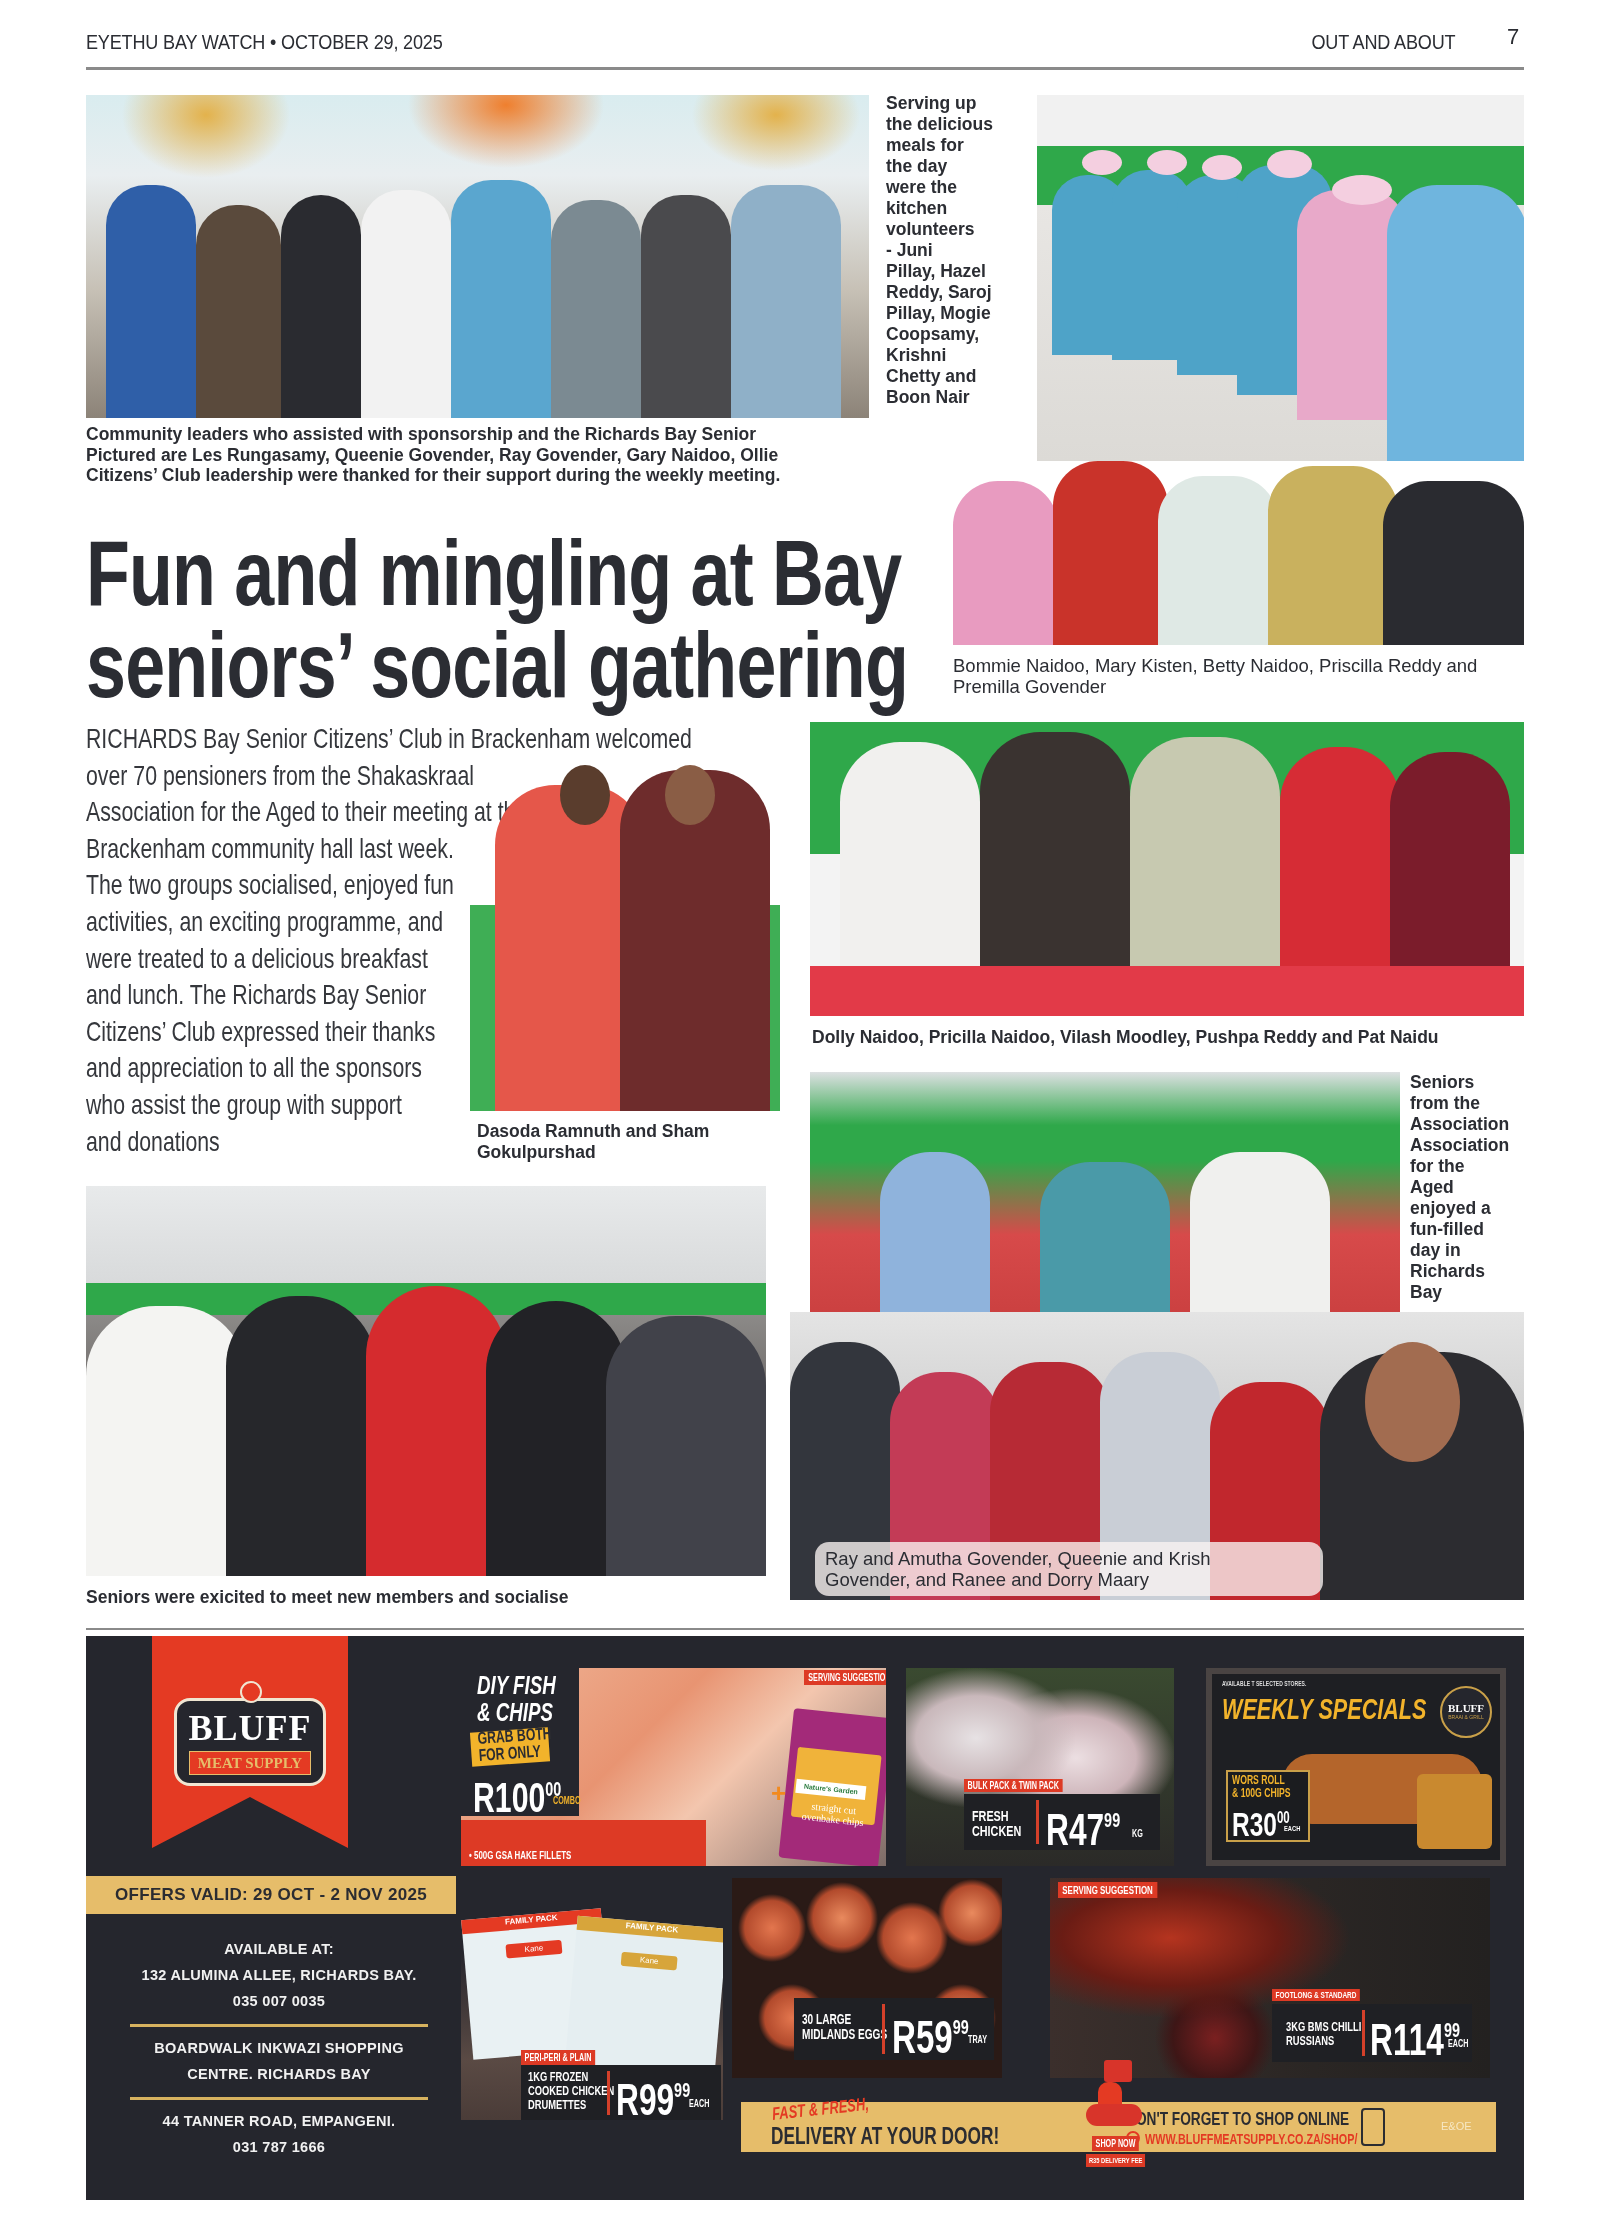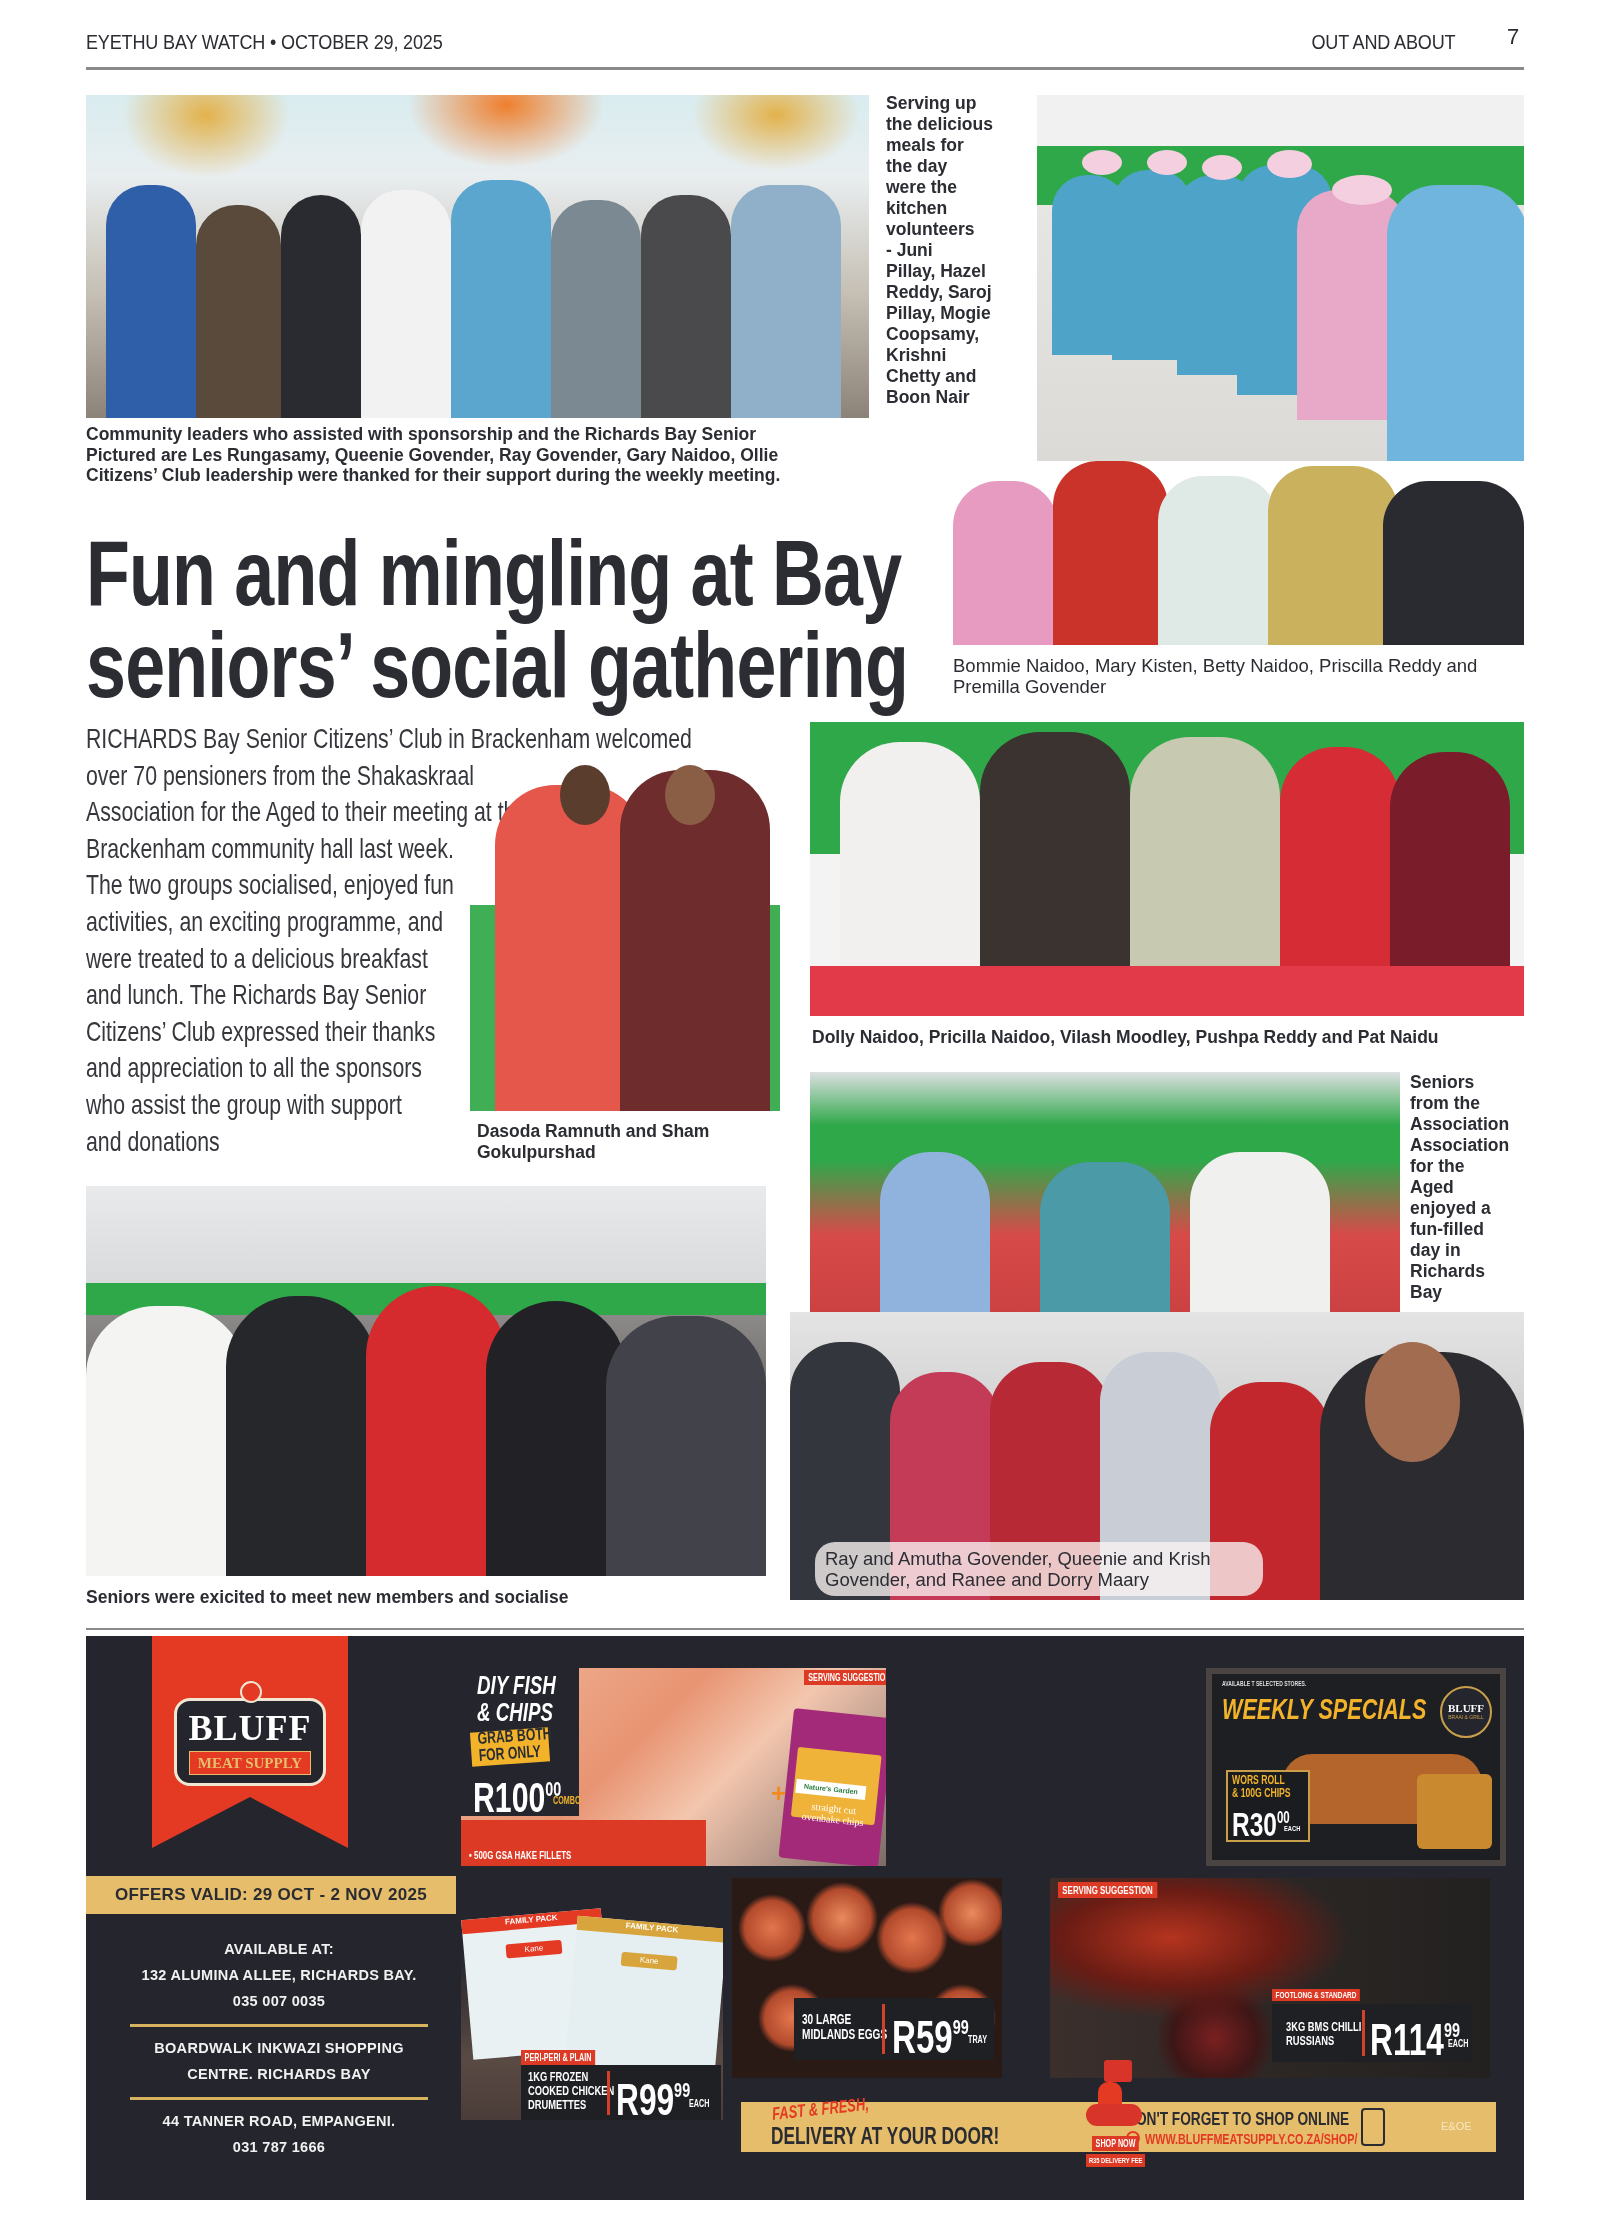--- a/index.html
+++ b/index.html
@@ -177,21 +177,21 @@
 <div class="abs photo" style="left:790px;top:1312px;width:734px;height:288px;background:#cfcfcf;">
   <div class="scene" style="background:linear-gradient(180deg,#e4e4e4 0%,#d0d0d0 40%,#c83434 100%);"></div>
   <div style="position:absolute;left:0;top:30px;width:110px;height:258px;background:#33363d;border-radius:50px 50px 0 0;"></div>
   <div style="position:absolute;left:100px;top:60px;width:110px;height:228px;background:#c33b56;border-radius:50px 50px 0 0;"></div>
   <div style="position:absolute;left:200px;top:50px;width:120px;height:238px;background:#b72a35;border-radius:50px 50px 0 0;"></div>
   <div style="position:absolute;left:310px;top:40px;width:120px;height:248px;background:#c9ced6;border-radius:50px 50px 0 0;"></div>
   <div style="position:absolute;left:420px;top:70px;width:120px;height:218px;background:#c1272d;border-radius:50px 50px 0 0;"></div>
   <div style="position:absolute;left:530px;top:40px;width:204px;height:248px;background:#2c2c30;border-radius:80px 80px 0 0;"></div>
   <div style="position:absolute;left:575px;top:30px;width:95px;height:120px;background:#a26c50;border-radius:50%;"></div>
 </div>
-<div class="abs cap" style="left:815px;top:1542px;width:448px;padding:6px 10px;background:rgba(250,244,242,0.78);border-radius:20px;font-size:18.5px;line-height:21px;">
+<div class="abs cap" style="left:815px;top:1542px;width:508px;padding:6px 10px;background:rgba(250,244,242,0.78);border-radius:14px;font-size:18.5px;line-height:21px;">
   <div>Ray and Amutha Govender, Queenie and Krish</div>
   <div>Govender, and Ranee and Dorry Maary</div>
 </div>
 
 <div class="abs photo" style="left:86px;top:1186px;width:680px;height:390px;">
   <div class="scene" style="background:linear-gradient(180deg,#e8eaeb 0%,#d8dadb 25%,#2fa84a 25%,#2fa84a 33%,#8c8a88 33%,#5a5554 70%,#d8d4cf 100%);"></div>
   <div style="position:absolute;left:0;top:120px;width:160px;height:270px;background:#f4f4f2;border-radius:70px 70px 0 0;"></div>
   <div style="position:absolute;left:140px;top:110px;width:150px;height:280px;background:#26272b;border-radius:70px 70px 0 0;"></div>
   <div style="position:absolute;left:280px;top:100px;width:140px;height:290px;background:#d52b2e;border-radius:70px 70px 0 0;"></div>
   <div style="position:absolute;left:400px;top:115px;width:140px;height:275px;background:#222226;border-radius:70px 70px 0 0;"></div>
@@ -252,20 +252,31 @@
       <div style="margin:38px 8px 0;height:70px;background:#f0b33a;border-radius:3px;"></div>
       <div style="position:absolute;left:10px;top:70px;width:70px;height:14px;background:#fff;font-size:7px;color:#2a7b3e;text-align:center;line-height:14px;font-weight:700;">Nature's Garden</div>
       <div style="position:absolute;left:10px;top:90px;width:80px;font-family:'Liberation Serif',serif;font-size:10px;color:#fff;text-align:center;line-height:11px;">
           <div>straight cut</div>
           <div>ovenbake chips</div>
         </div>
     </div>
     <div class="abs" style="left:310px;top:110px;font-size:26px;font-weight:700;color:#f28a1e;">+</div>
   </div>
 
+  <div class="abs" style="left:820px;top:32px;width:268px;height:198px;background:radial-gradient(ellipse 100px 70px at 70px 70px,#e7e2e4 0%,#c9b8bb 60%,rgba(0,0,0,0) 100%),radial-gradient(ellipse 100px 70px at 170px 90px,#ecdfe2 0%,#cdb4b9 60%,rgba(0,0,0,0) 100%),linear-gradient(180deg,#3a4a30 0%,#2b2a28 100%);overflow:hidden;">
+    <div class="abs tag-red cond" style="left:58px;top:111px;font-size:10px;padding:1px 5px;">BULK PACK &amp; TWIN PACK</div>
+    <div class="abs price-box" style="left:58px;top:126px;width:196px;height:56px;"></div>
+    <div class="abs cond" style="left:66px;top:140px;color:#fff;font-size:15px;line-height:15px;">
+      <div>FRESH</div>
+      <div>CHICKEN</div>
+    </div>
+    <div class="abs price-sep" style="left:130px;top:132px;height:44px;"></div>
+    <div class="abs cond" style="left:140px;top:130px;color:#fff;font-size:44px;line-height:44px;"><span>R47</span><sup style="font-size:20px;vertical-align:18px;">99</sup></div>
+    <div class="abs cond" style="left:226px;top:160px;color:#fff;font-size:10px;">KG</div>
+  </div>
 
   <div class="abs" style="left:1120px;top:32px;width:300px;height:198px;background:#1e1f23;border:6px solid #4a4443;overflow:hidden;">
     <div class="abs cond" style="left:10px;top:6px;color:#ddd;font-size:7px;">AVAILABLE T SELECTED STORES.</div>
     <div class="abs cond" style="left:10px;top:18px;color:#f2b32b;font-size:30px;font-style:italic;">WEEKLY SPECIALS</div>
     <div class="abs" style="left:228px;top:12px;width:52px;height:52px;border-radius:50%;background:#25262d;border:2px solid #c9a049;text-align:center;">
       <div style="margin-top:14px;font-family:'Liberation Serif',serif;font-weight:700;font-size:11px;color:#fff;">BLUFF</div>
       <div style="font-size:5px;color:#c9a049;">BRAAI &amp; GRILL</div>
     </div>
     <div class="abs" style="left:70px;top:80px;width:200px;height:70px;background:#b4652b;border-radius:30px;"></div>
     <div class="abs" style="left:205px;top:100px;width:75px;height:75px;background:#c9892f;border-radius:6px;"></div>

